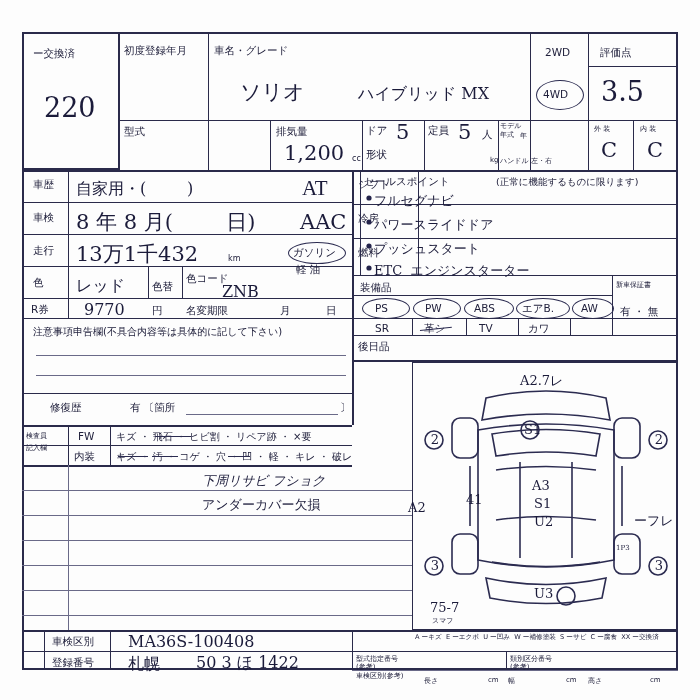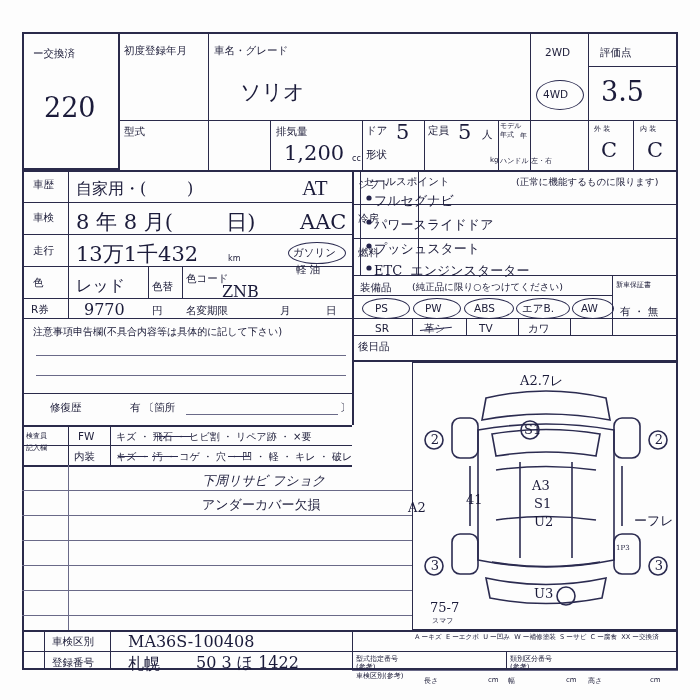--- a/index.html
+++ b/index.html
@@ -33,20 +33,21 @@
   <div class="lbl" style="left:33px;top:47px;">ー交換済</div>
   <div class="hand hxl" style="left:44px;top:92px;">220</div>
 
   <div class="hline" style="left:120px;top:120px;width:558px;"></div>
   <div class="vline" style="left:208px;top:32px;height:138px;"></div>
 
   <div class="lbl" style="left:124px;top:44px;">初度登録年月</div>
 
   <div class="lbl" style="left:214px;top:44px;">車名・グレード</div>
   <div class="hand hl" style="left:240px;top:78px;">ソリオ</div>
+  <div class="hand hm" style="left:358px;top:84px;">ハイブリッド MX</div>
 
   <div class="vline" style="left:530px;top:32px;height:138px;"></div>
   <div class="lbl" style="left:545px;top:46px;">2WD</div>
   <div class="ell" style="left:536px;top:80px;width:46px;height:28px;"></div>
   <div class="lbl" style="left:543px;top:88px;">4WD</div>
 
   <div class="vline" style="left:588px;top:32px;height:138px;"></div>
   <div class="lbl" style="left:600px;top:46px;">評価点</div>
   <div class="hline" style="left:588px;top:66px;width:90px;"></div>
   <div class="hand hxl" style="left:601px;top:76px;">3.5</div>
@@ -160,35 +161,34 @@
   <div class="lbl" style="left:358px;top:178px;">シフト</div>
   <div class="hand hl" style="left:302px;top:176px;font-family:Liberation Serif, serif;">AT</div>
   <div class="lbl" style="left:358px;top:212px;">冷房</div>
   <div class="hand hl" style="left:300px;top:210px;">AAC</div>
   <div class="lbl" style="left:358px;top:246px;text-align:right;">燃料</div>
   <div class="lbl" style="left:293px;top:246px;">ガソリン</div>
   <div class="ell" style="left:288px;top:242px;width:56px;height:20px;"></div>
   <div class="lbl" style="left:296px;top:263px;">軽 油</div>
 
   <div class="lbl" style="left:364px;top:175px;">セールスポイント</div>
-  <div class="lbl" style="left:496px;top:176px;font-size:9.5px;margin-left:20px;">(正常に機能するものに限ります)</div>
+  <div class="lbl" style="left:496px;top:176px;font-size:9.5px;">(正常に機能するものに限ります)</div>
   <div class="hand hs" style="left:374px;top:192px;">フルセグナビ</div>
   <div class="hand hs" style="left:374px;top:216px;">パワースライドドア</div>
   <div class="hand hs" style="left:374px;top:240px;">プッシュスタート</div>
   <div class="hand hs" style="left:374px;top:262px;">ETC  エンジンスターター</div>
   <svg width="700" height="700">
     <circle cx="369" cy="198" r="2.6" fill="#23234a"></circle>
     <circle cx="369" cy="222" r="2.6" fill="#23234a"></circle>
     <circle cx="369" cy="246" r="2.6" fill="#23234a"></circle>
     <circle cx="369" cy="268" r="2.6" fill="#23234a"></circle>
   </svg>
   <div class="vline" style="left:360px;top:170px;height:105px;"></div>
 
   <div class="lbl" style="left:360px;top:281px;">装備品</div>
-  <div class="lbl" style="left:412px;top:281px;font-size:9.5px;">(純正品に限り○をつけてください)</div>
   <div class="hline" style="left:352px;top:295px;width:260px;"></div>
   <div class="vline" style="left:612px;top:275px;height:60px;"></div>
   <div class="lbl tiny" style="left:616px;top:280px;">新車保証書</div>
   <div class="lbl" style="left:620px;top:305px;">有 ・ 無</div>
 
   <div class="ell" style="left:362px;top:298px;width:46px;height:19px;"></div>
   <div class="lbl" style="left:375px;top:302px;">PS</div>
   <div class="ell" style="left:413px;top:298px;width:46px;height:19px;"></div>
   <div class="lbl" style="left:425px;top:302px;">PW</div>
   <div class="ell" style="left:464px;top:298px;width:48px;height:19px;"></div>

